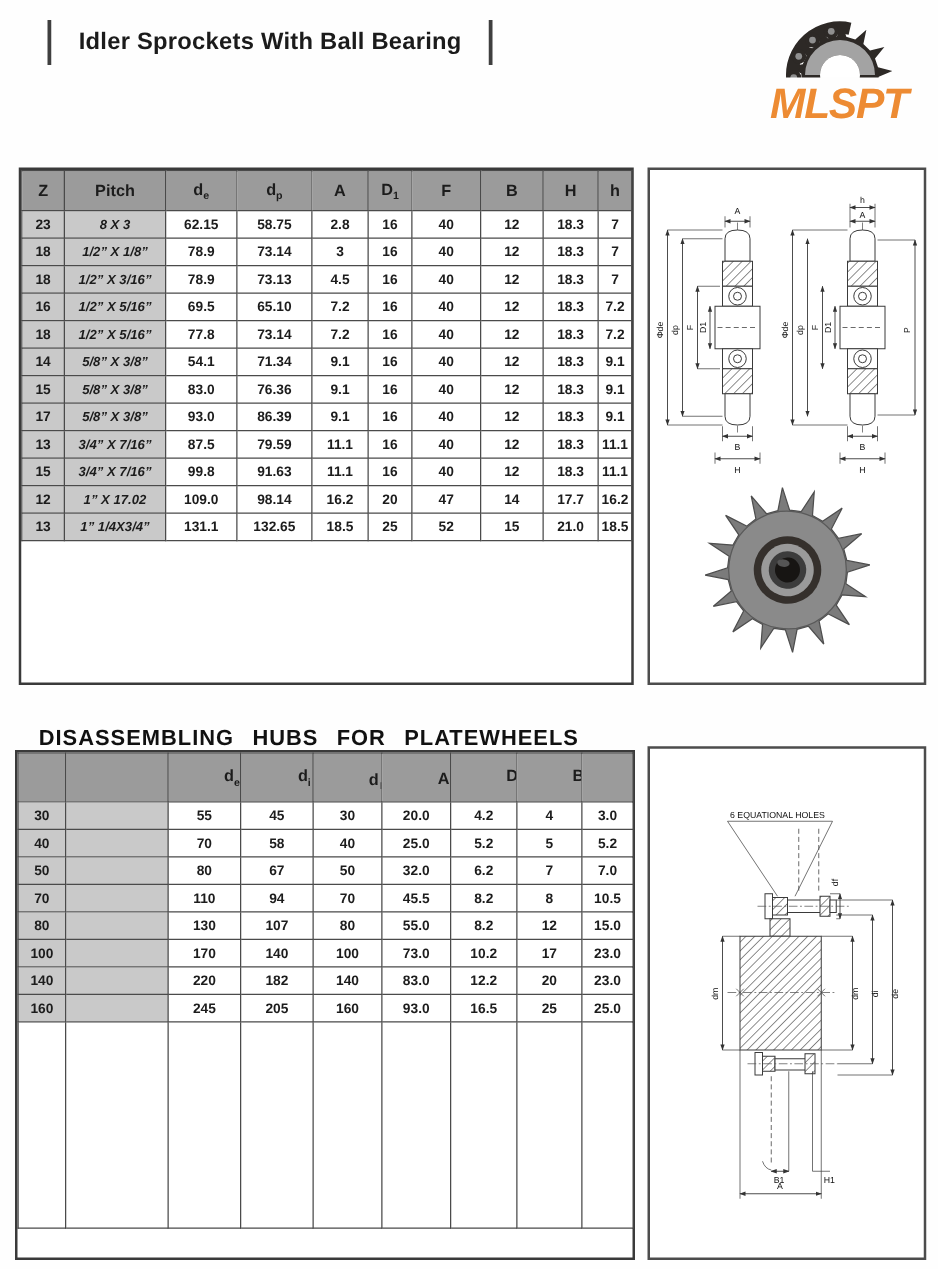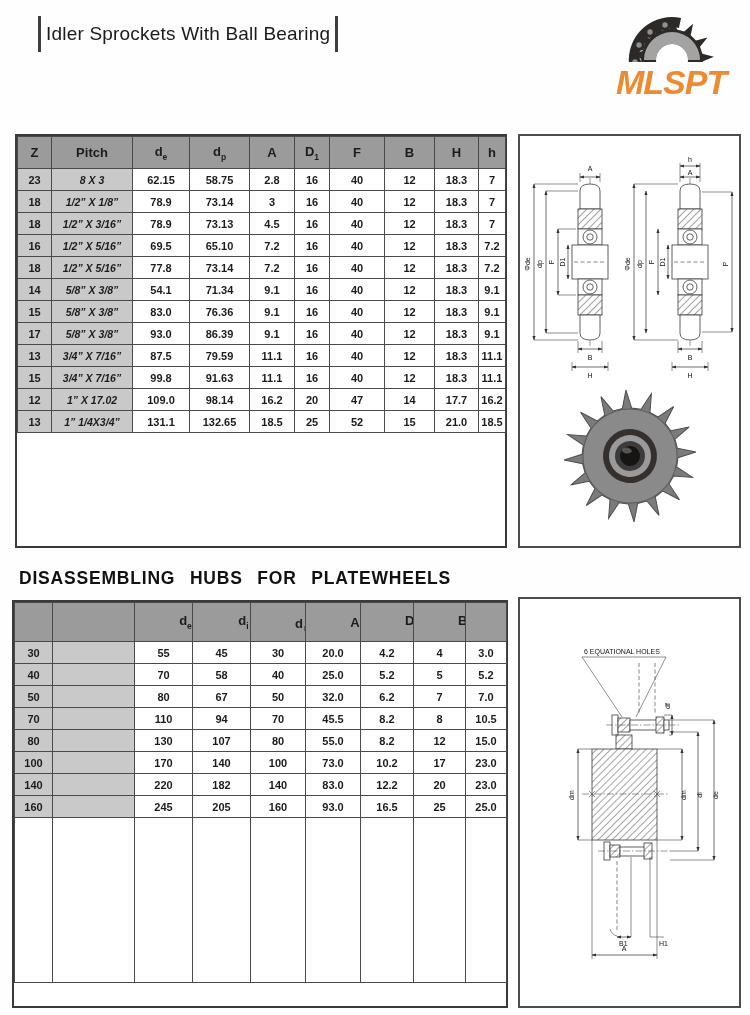--- a/index.html
+++ b/index.html
@@ -2,39 +2,39 @@
 <html><head>
 <meta charset="utf-8">
 <style>
   html,body{margin:0;padding:0;}
   body{font-family:"Liberation Sans", sans-serif; background:#ffffff;}
   .page{position:relative;width:750px;height:1015px;background:#fefefe;overflow:hidden;color:#1b1b1b;}
 
   
   .titlebox{position:absolute;left:38px;top:16px;display:flex;align-items:center;}
   .vbar{width:3px;height:36px;background:#3f3f3f;display:inline-block;}
-  .title{font-size:19px;font-weight:normal;margin:0 5px;letter-spacing:.2px;white-space:nowrap;}
+  .title{font-size:19px;font-weight:bold;margin:0 22px;letter-spacing:.2px;white-space:nowrap;}
   .logo{position:absolute;right:10px;top:2px;width:132px;height:98px;}
 
   
   .t1wrap{position:absolute;left:15px;top:134px;width:488px;height:410px;border:2px solid #3a3a3a;background:#fff;}
   .t2wrap{position:absolute;left:12px;top:600px;width:492px;height:404px;border:2px solid #3a3a3a;background:#fff;}
   table{border-collapse:collapse;width:100%;table-layout:fixed;font-weight:bold;color:#1c1c1c;}
   th,td{border:1px solid #4a4a4a;text-align:center;vertical-align:middle;padding:0;overflow:hidden;white-space:nowrap;}
   th{background:#9b9b9b;font-size:13px;height:31px;}
   #t2 th{height:38px;padding-left:44px;}
   td{font-size:11px;height:21px;background:#fff;}
   td.shade{background:#c9c9c9;}
   #t1 td:nth-child(2){font-size:10.5px;font-style:italic;}
   tr.filler td{background:#fff;}
   th sub{font-size:8.5px;}
   .stk{display:inline-flex;flex-direction:row;line-height:1;font-size:7.5px;vertical-align:-3px;margin-left:1px;text-align:left;margin-top:13px;}
 
   
-  .sec2title{position:absolute;left:15px;top:564px;margin:4px;font-size:17.5px;font-weight:bold;letter-spacing:.8px;word-spacing:9px;color:#111;}
+  .sec2title{position:absolute;left:15px;top:564px;margin:16px;font-size:17.5px;font-weight:bold;letter-spacing:.8px;word-spacing:9px;color:#111;}
 
   
   .panel{position:absolute;background:#fff;border:2px solid #4c4c4c;}
   .p1{left:518px;top:134px;width:219px;height:410px;}
   .p2{left:518px;top:597px;width:219px;height:407px;}
   .panel svg{display:block;}
 
   
   .ol{fill:#fff;stroke:#3a3a3a;stroke-width:.8;}
   .hatchf{stroke:#3a3a3a;stroke-width:.8;}

